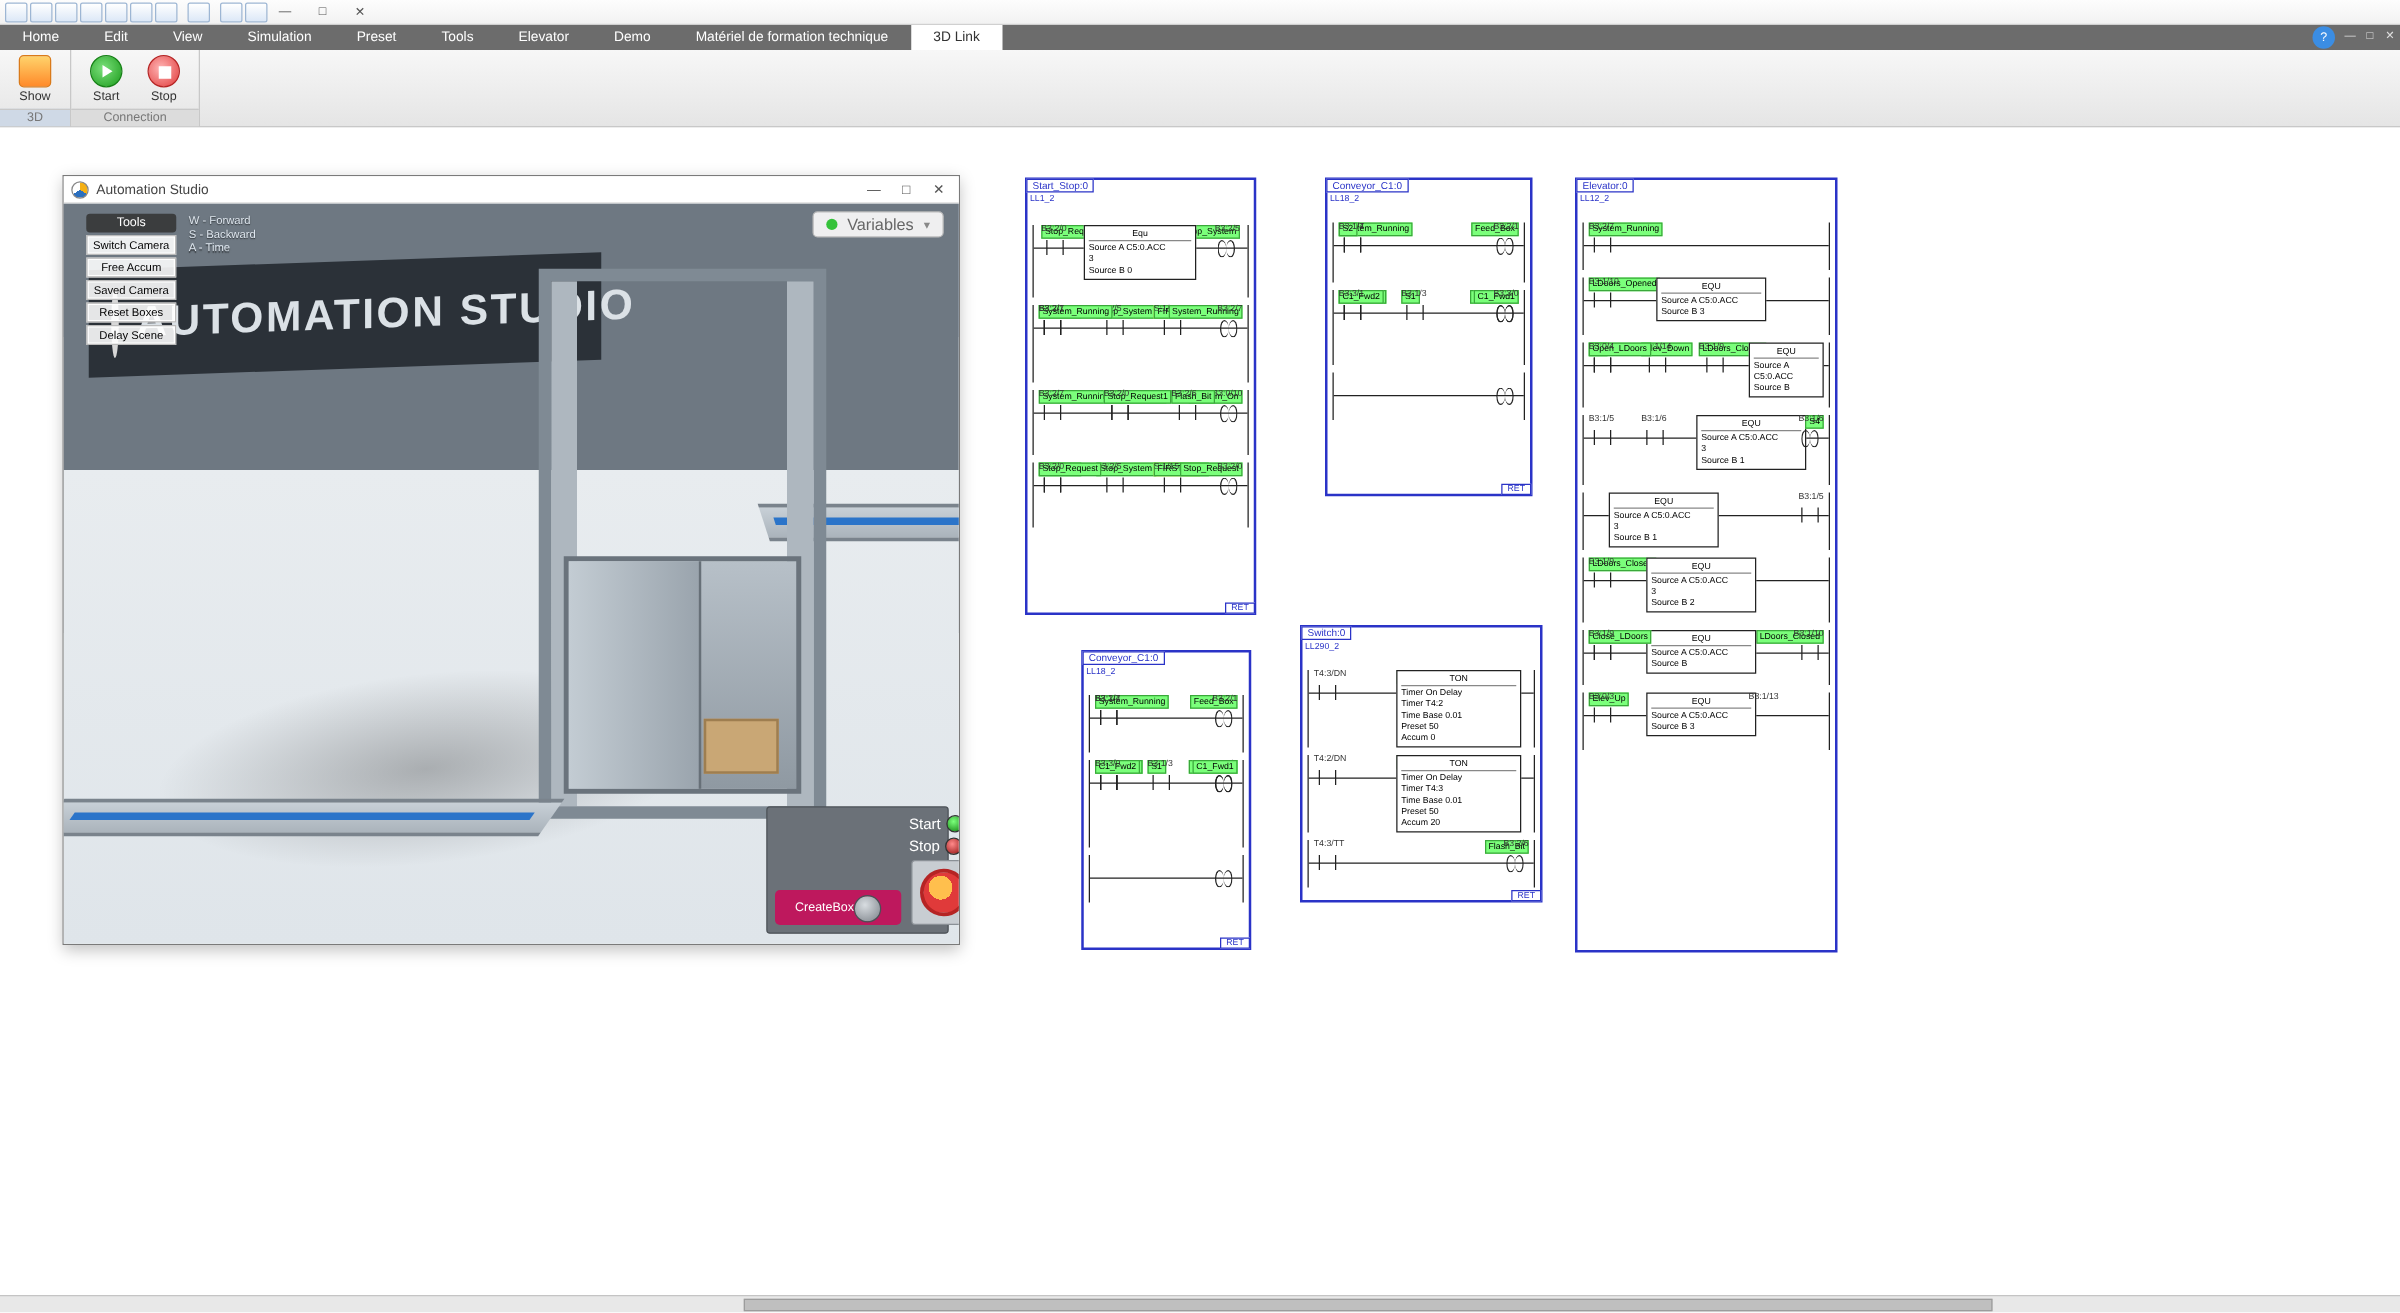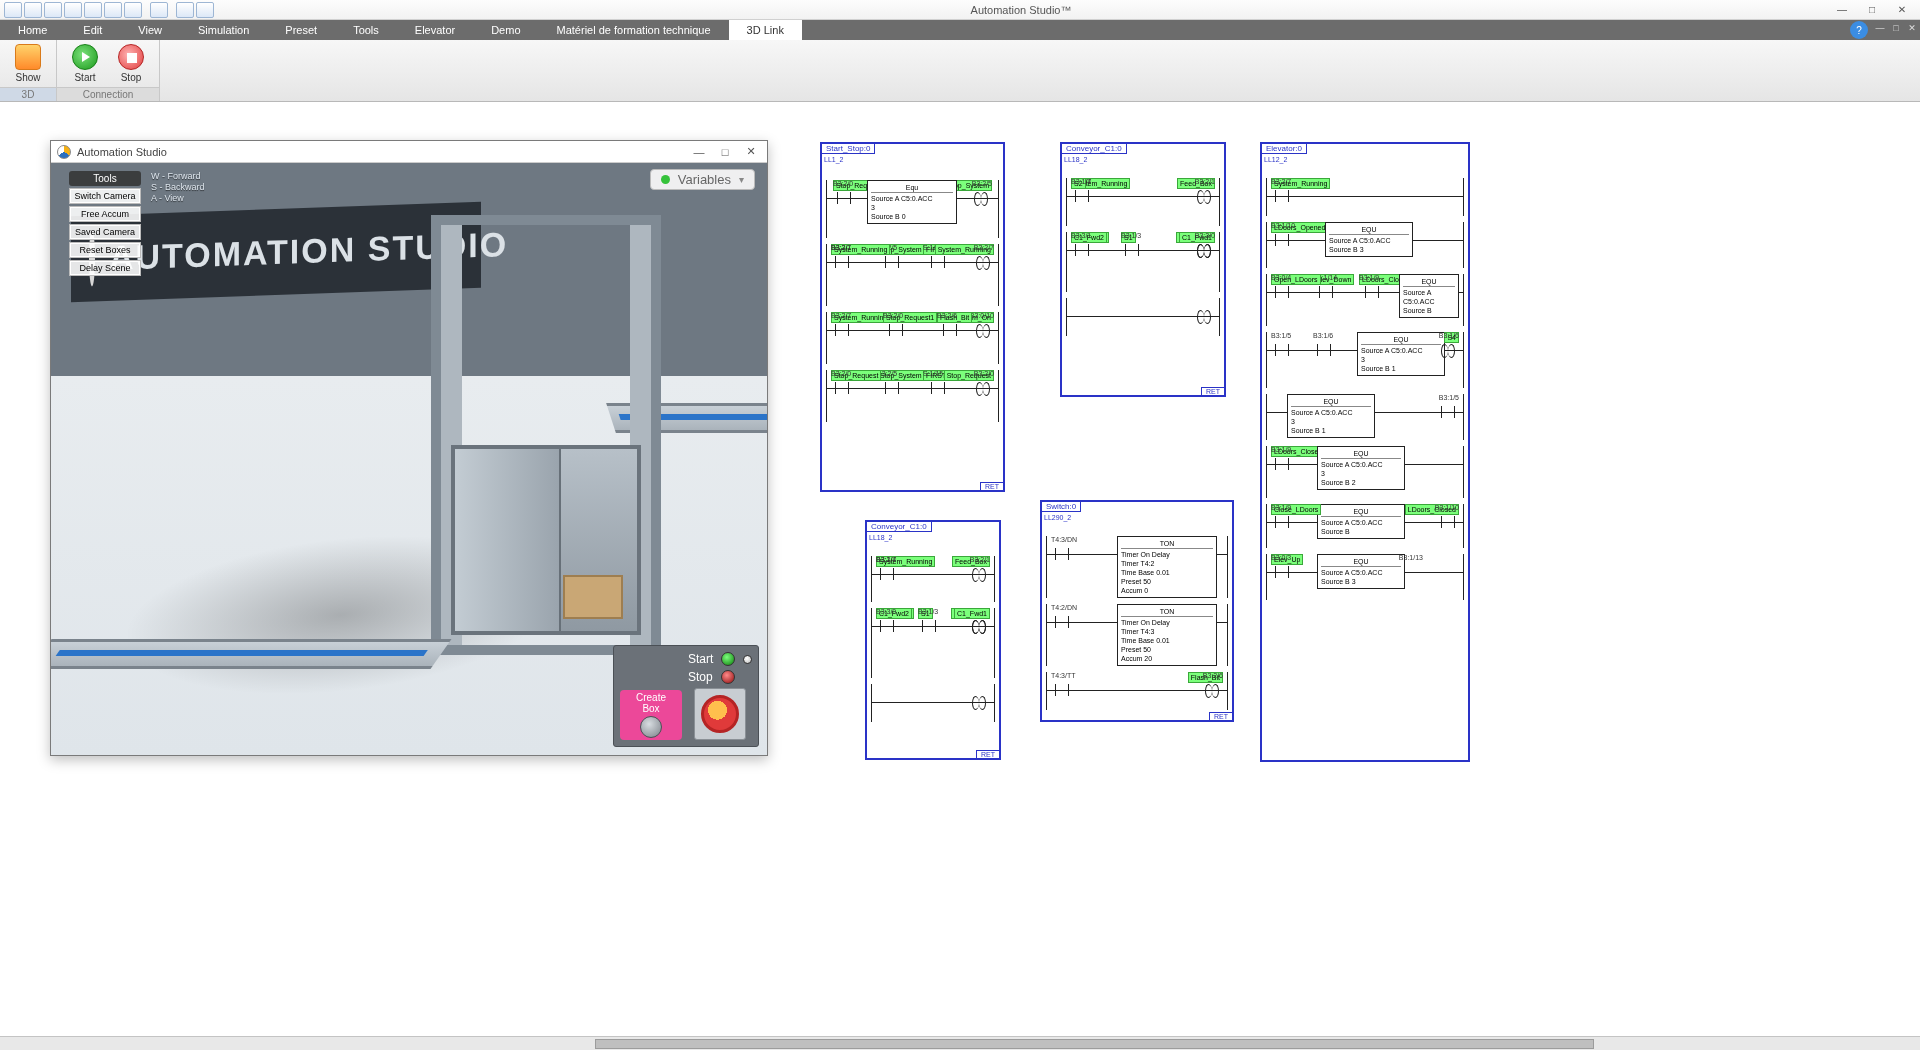--- a/index.html
+++ b/index.html
@@ -81,21 +81,21 @@
 
 
 .hmi{position:absolute;right:8px;bottom:8px;width:146px;height:102px;background:#6b7178;border:1px solid #4b5056;border-radius:3px;padding:6px;display:flex;gap:6px;}
 .hmi-col{display:flex;flex-direction:column;gap:4px;flex:1;}
 .hmi-row{display:flex;align-items:center;justify-content:space-between;gap:4px;}
 .hmi-label{color:#fff;font-size:12px;}
 .led{width:14px;height:14px;border-radius:50%;border:1px solid #333;}
 .led.green{background:radial-gradient(circle at 40% 35%,#7bff7b,#0c7a0c);}
 .led.red{background:radial-gradient(circle at 40% 35%,#ff8a8a,#8e0c0c);}
 .led.white{background:radial-gradient(circle at 40% 35%,#fff,#bcbcbc);}
-.hmi-btn{display:flex;flex-direction:column;align-items:center;justify-content:center;background:#ec4899;border-radius:4px;padding:2px 16px;}
+.hmi-btn{display:flex;flex-direction:row;align-items:center;justify-content:center;background:#be185d;border-radius:4px;padding:2px 16px;}
 .hmi-btn span{color:#fff;font-size:10px;line-height:11px;}
 .push{width:22px;height:22px;border-radius:50%;background:radial-gradient(circle at 40% 35%,#d8dde1,#7b8188);border:1px solid #4b5056;margin-top:2px;}
 .estop-frame{width:52px;height:52px;background:#c8cdd2;border:1px solid #8a9096;display:flex;align-items:center;justify-content:center;border-radius:3px;}
 .estop{width:38px;height:38px;border-radius:50%;background:radial-gradient(circle at 42% 38%,#ffbf4d 0 35%,#e03a3a 35% 100%);border:3px solid #b52424;}
 
 
 .ladders{position:absolute;left:820px;top:40px;right:6px;bottom:6px;}
 .ladder-box{position:absolute;border:2px solid #2a33c7;background:#fff;}
 .ladder-box .lb-head{position:relative;height:16px;}
 .ladder-box .lb-title{position:absolute;left:-1px;top:-1px;background:#fff;border:1px solid #2a33c7;font-size:8px;color:#2a33c7;padding:0 4px;}
@@ -137,21 +137,20 @@
     <button></button>
     <button></button>
     <button></button>
     <button></button>
     <span class="sep"></span>
     <button></button>
     <span class="sep"></span>
     <button></button>
     <button></button>
   </div>
-  <div class="app-title">Automation Studio™</div>
   <div class="win-btns">
     <span>—</span>
     <span>□</span>
     <span>✕</span>
   </div>
 </div>
 
 <div class="menu-tabs">
   <div class="tab">Home</div>
   <div class="tab">Edit</div>
@@ -231,21 +230,21 @@
         <div class="tp-title">Tools</div>
         <button>Switch Camera</button>
         <button>Free Accum</button>
         <button>Saved Camera</button>
         <button>Reset Boxes</button>
         <button>Delay Scene</button>
       </div>
       <div class="key-legend">
         <div>W - Forward</div>
         <div>S - Backward</div>
-        <div>A - View</div>
+        <div>A - Time</div>
       </div>
 
       <div class="var-pill">
         <span class="dot"></span>
         <span>Variables</span>
         <span class="chev">▾</span>
       </div>
 
       <div class="hmi">
         <div class="hmi-col" style="flex:0 0 46px">

